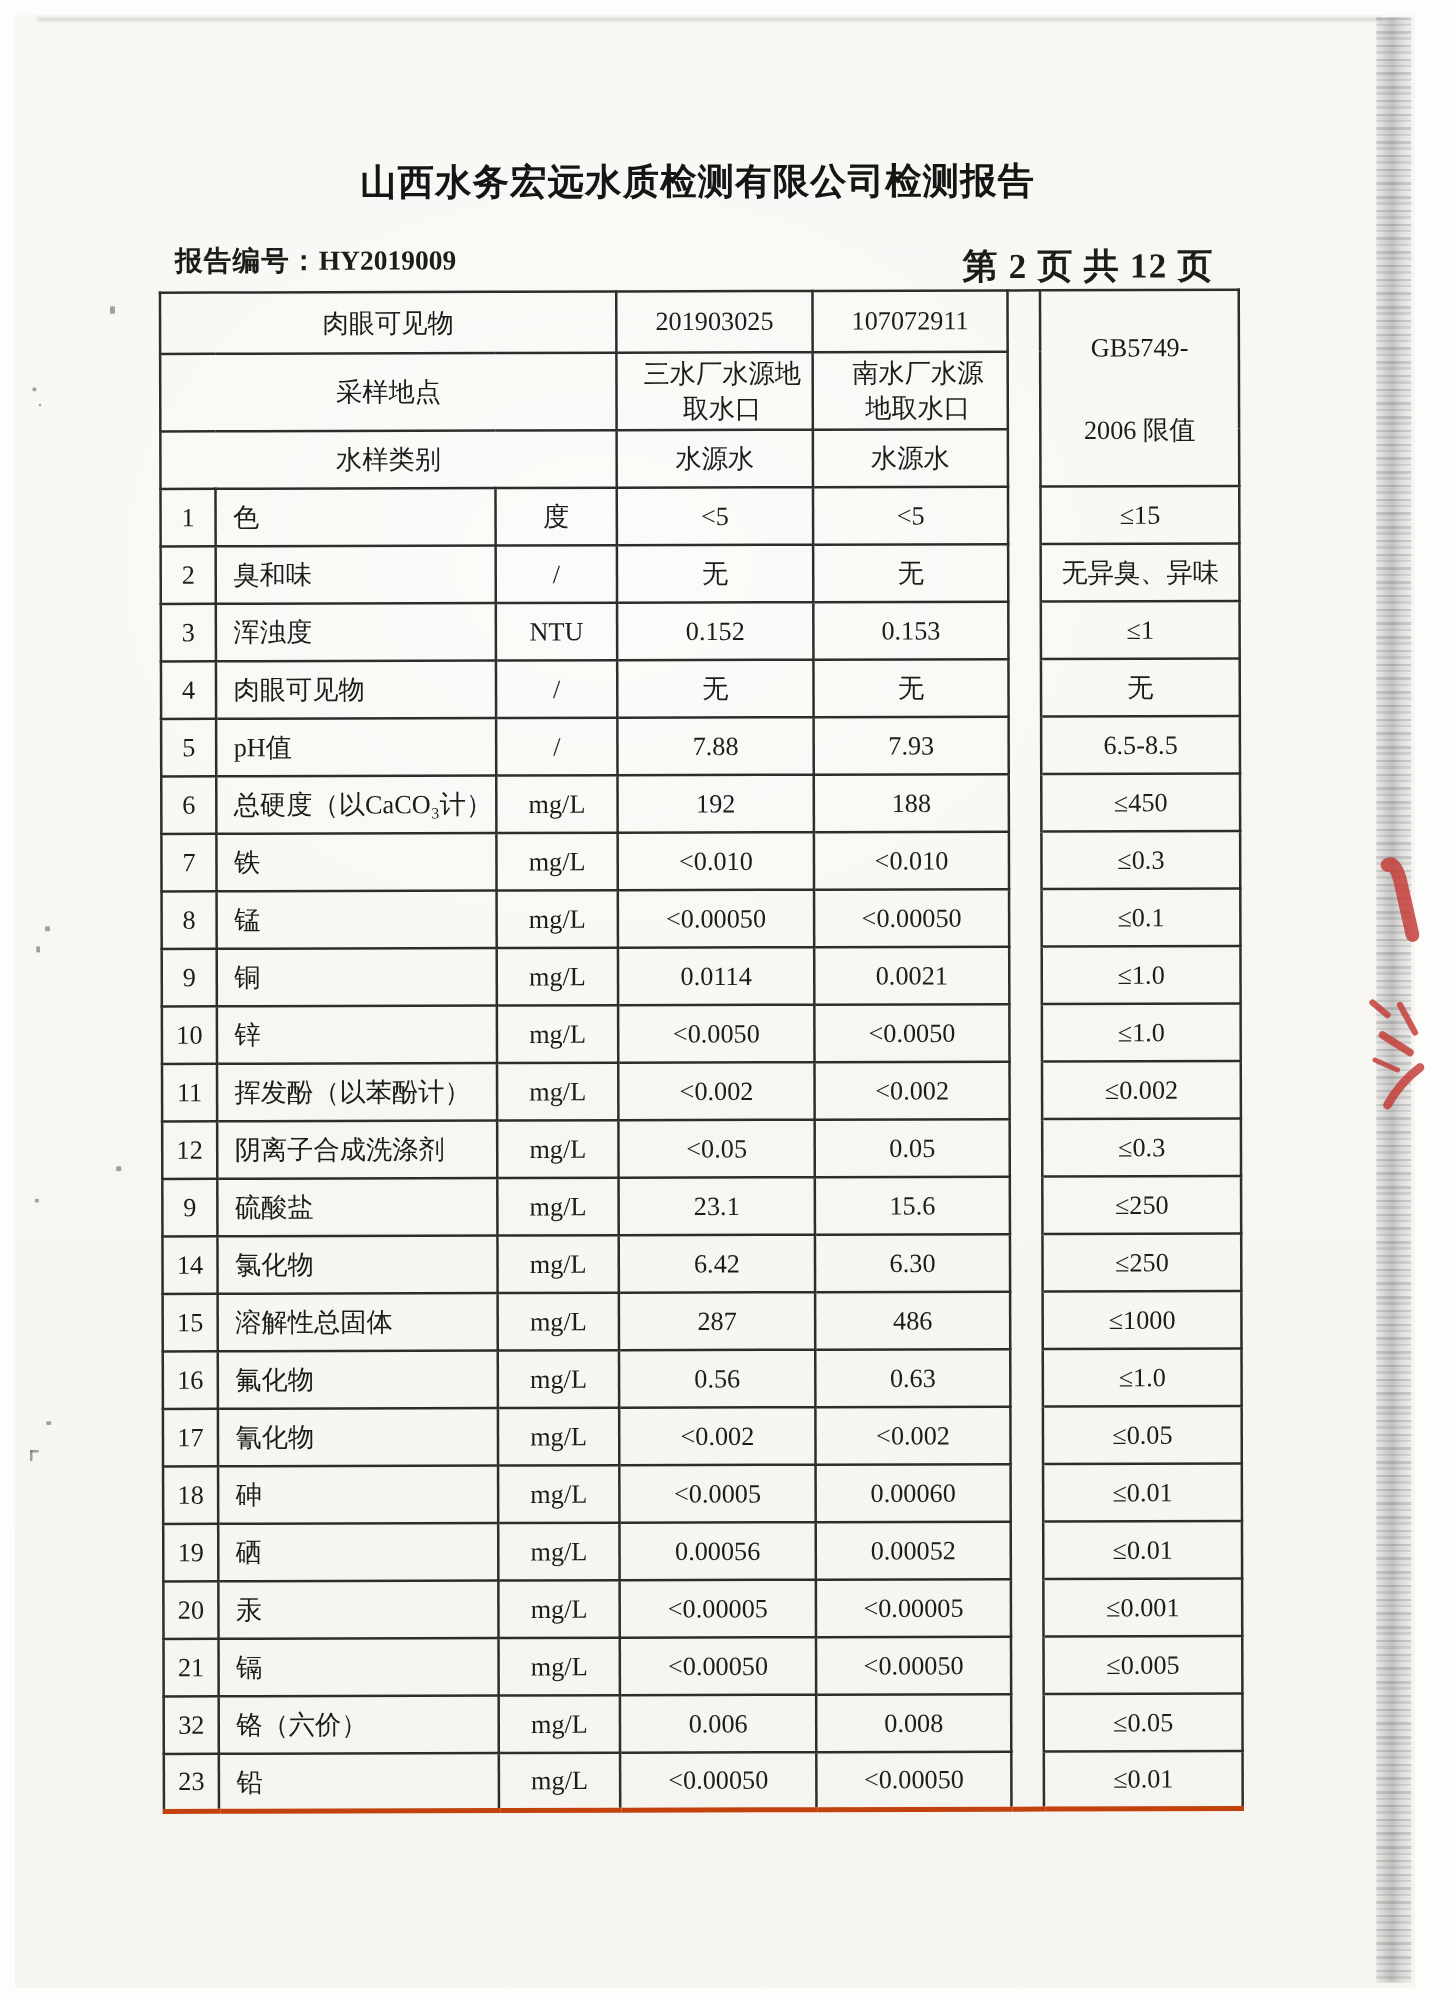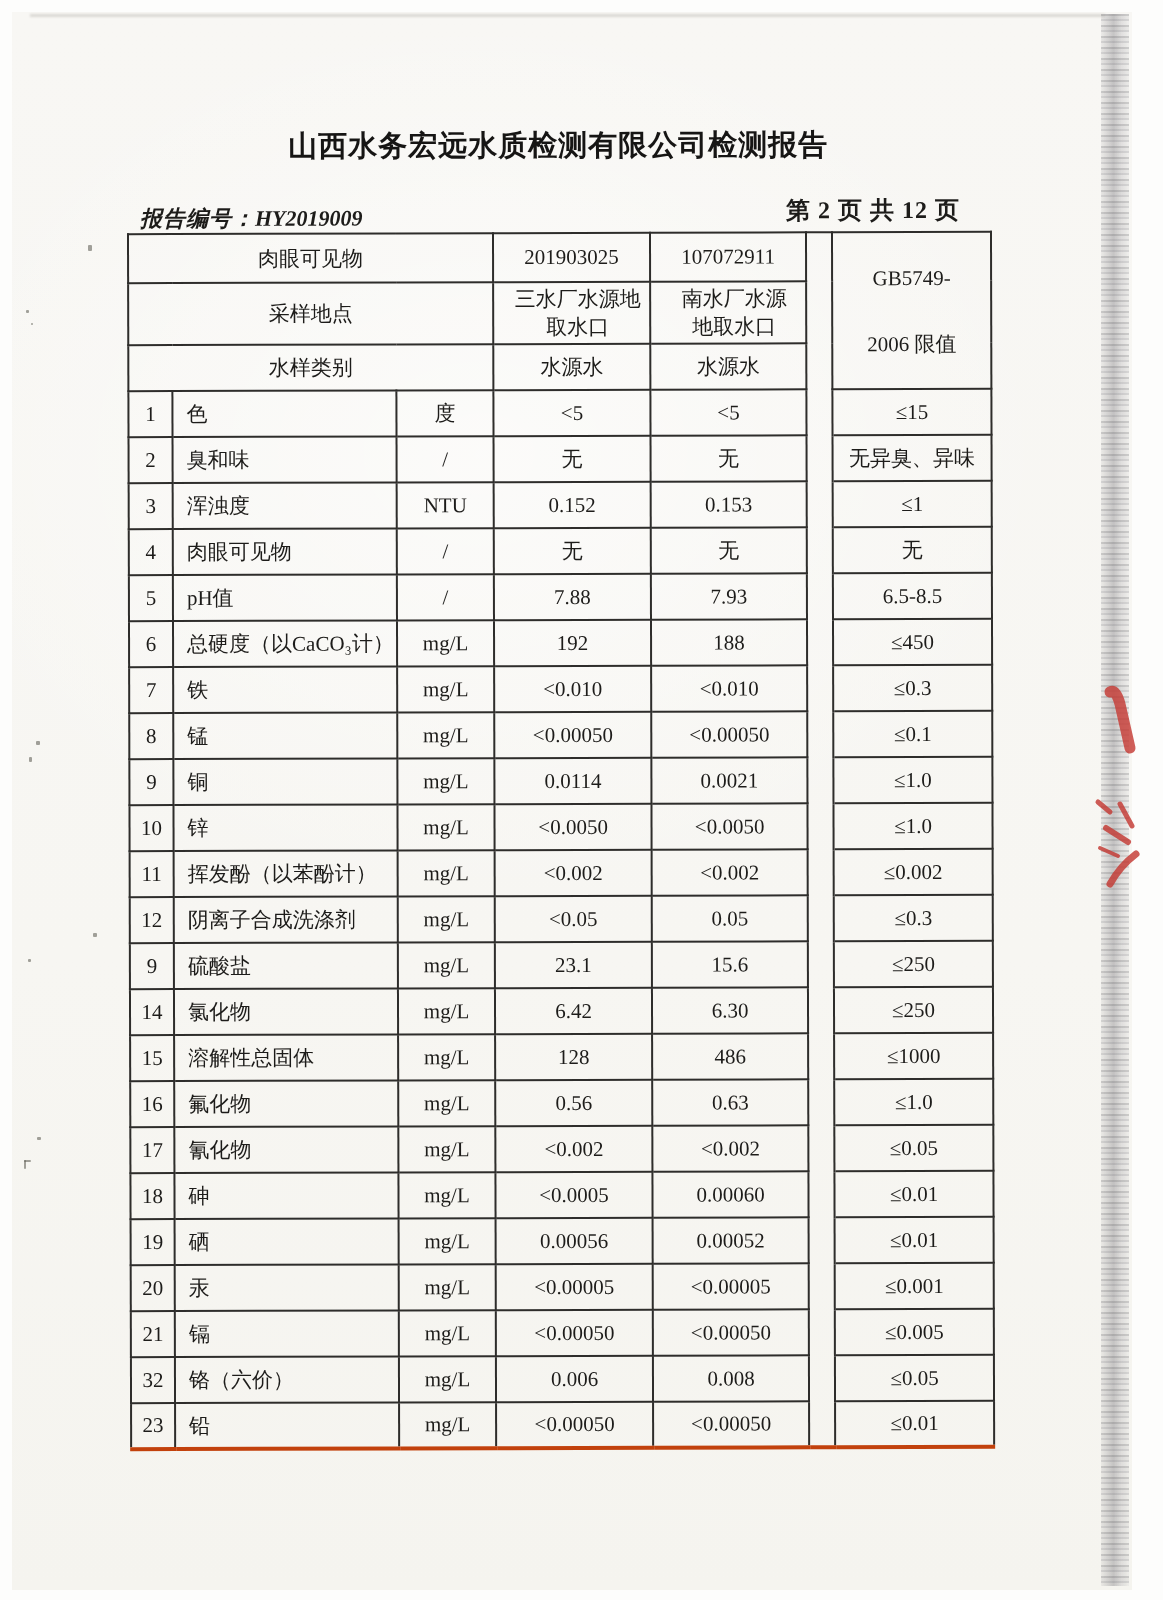--- a/index.html
+++ b/index.html
@@ -38,23 +38,23 @@
     position:absolute;left:0;top:0;width:1163px;height:1600px;
     transform:rotate(-0.15deg);transform-origin:560px 240px;
   }
   .report-title{
     position:absolute;left:127px;top:126px;width:863px;
     text-align:center;font-size:29px;font-weight:bold;letter-spacing:1px;
     font-family:"Liberation Sans","DejaVu Sans",sans-serif;
     color:#161514;
   }
   .meta-row{position:absolute;left:127px;top:193px;width:863px;font-size:22px;}
-  .report-no{position:absolute;left:13px;top:10px;font-weight:bold;font-style:italic;}
+  .report-no{position:absolute;left:13px;top:0;font-weight:bold;}
   .report-no .lbl{letter-spacing:1px;}
-  .page-indicator{position:absolute;right:30px;top:2px;font-weight:bold;font-size:24px;letter-spacing:1px;}
+  .page-indicator{position:absolute;right:19px;top:2px;font-weight:bold;font-size:28px;letter-spacing:1px;}
   .tbl-wrap{position:absolute;left:127px;top:232px;}
   table{border-collapse:collapse;table-layout:fixed;width:863px;}
   td,th{
     border:2px solid #2e2d2b;
     font-size:21px;font-weight:normal;
     text-align:center;vertical-align:middle;
     padding:0;overflow:hidden;
     background:transparent;
   }
   .hr1{height:49px;}.hr2{height:62px;}.hr3{height:46px;}
@@ -274,21 +274,21 @@
             <td class="c-unit">mg/L</td>
             <td class="c-val">6.42</td>
             <td class="c-val">6.30</td>
             <td class="c-gap"></td>
             <td class="c-limit">≤250</td>
           </tr>
           <tr class="data-row">
             <td class="c-no">15</td>
             <td class="c-name">溶解性总固体</td>
             <td class="c-unit">mg/L</td>
-            <td class="c-val">128</td>
+            <td class="c-val">287</td>
             <td class="c-val">486</td>
             <td class="c-gap"></td>
             <td class="c-limit">≤1000</td>
           </tr>
           <tr class="data-row">
             <td class="c-no">16</td>
             <td class="c-name">氟化物</td>
             <td class="c-unit">mg/L</td>
             <td class="c-val">0.56</td>
             <td class="c-val">0.63</td>

